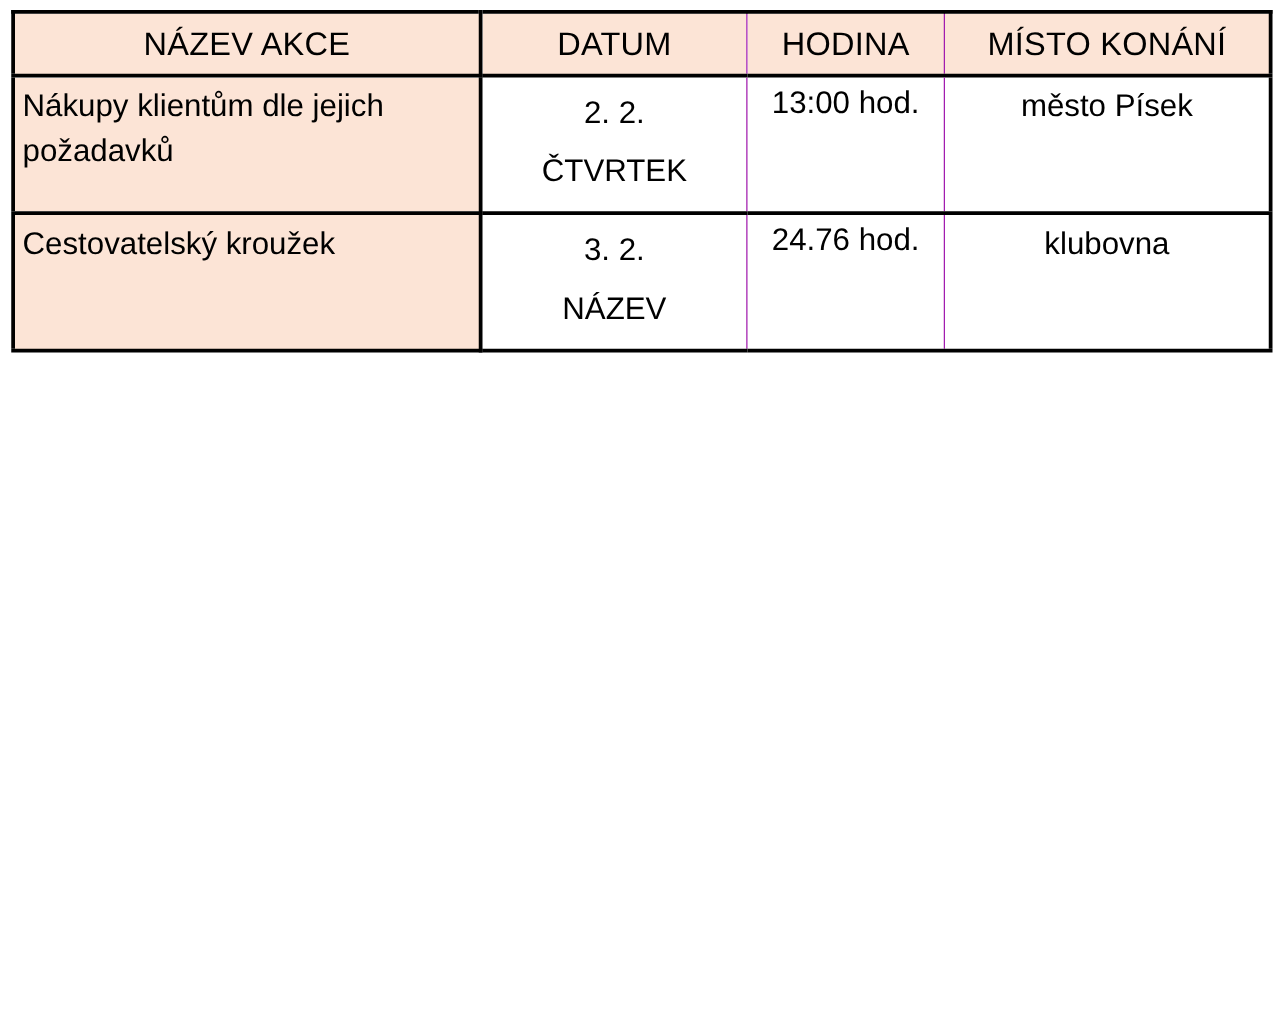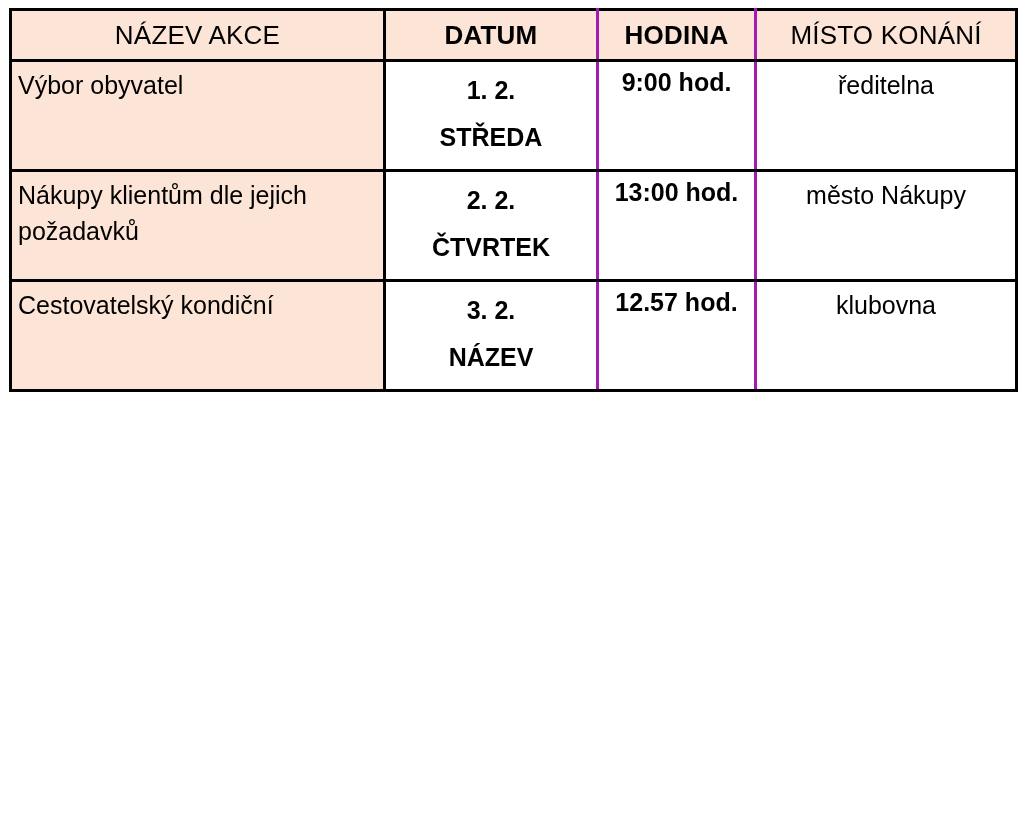--- a/index.html
+++ b/index.html
@@ -26,21 +26,21 @@
   td {
     box-sizing: border-box;
     border-bottom: 3px solid #000000;
     vertical-align: top;
     padding: 0;
     overflow: hidden;
   }
   
   td.name-col { border-right: 3px solid #000000; }
   
-  td.thin-right { border-right: 3px solid #a21caf; font-weight: bold; }
+  td.thin-right { border-right: 1px solid #a21caf; }
 
   
   tr.header-row td {
     background: #fce4d6;
     height: 51px;
     text-align: center;
     vertical-align: middle;
     font-size: 26px;
     letter-spacing: 0.2px;
   }
@@ -100,47 +100,38 @@
     </colgroup>
     <tbody>
       <tr class="header-row">
         <td class="name-col">NÁZEV AKCE</td>
         <td class="thin-right">DATUM</td>
         <td class="thin-right">HODINA</td>
         <td>MÍSTO KONÁNÍ</td>
       </tr>
 
 
-      <tr class="data-row">
-        <td class="name-col name-cell">Výbor obyvatel</td>
-        <td class="thin-right date-cell">
-          <div class="date-line">1. 2.</div>
-          <div class="day-line">STŘEDA</div>
-        </td>
-        <td class="thin-right time-cell">9:00 hod.</td>
-        <td class="place-cell">ředitelna</td>
-      </tr>
 
 
 
 
       <tr class="data-row">
         <td class="name-col name-cell">Nákupy klientům dle jejich požadavků</td>
         <td class="thin-right date-cell">
           <div class="date-line">2. 2.</div>
           <div class="day-line">ČTVRTEK</div>
         </td>
         <td class="thin-right time-cell">13:00 hod.</td>
-        <td class="place-cell">město Nákupy</td>
+        <td class="place-cell">město Písek</td>
       </tr>
 
       <tr class="data-row">
-        <td class="name-col name-cell">Cestovatelský kondiční</td>
+        <td class="name-col name-cell">Cestovatelský kroužek</td>
         <td class="thin-right date-cell">
           <div class="date-line">3. 2.</div>
           <div class="day-line">NÁZEV</div>
         </td>
-        <td class="thin-right time-cell">12.57 hod.</td>
+        <td class="thin-right time-cell">24.76 hod.</td>
         <td class="place-cell">klubovna</td>
       </tr>
     </tbody>
   </table>
 </div>
 
 </body></html>

